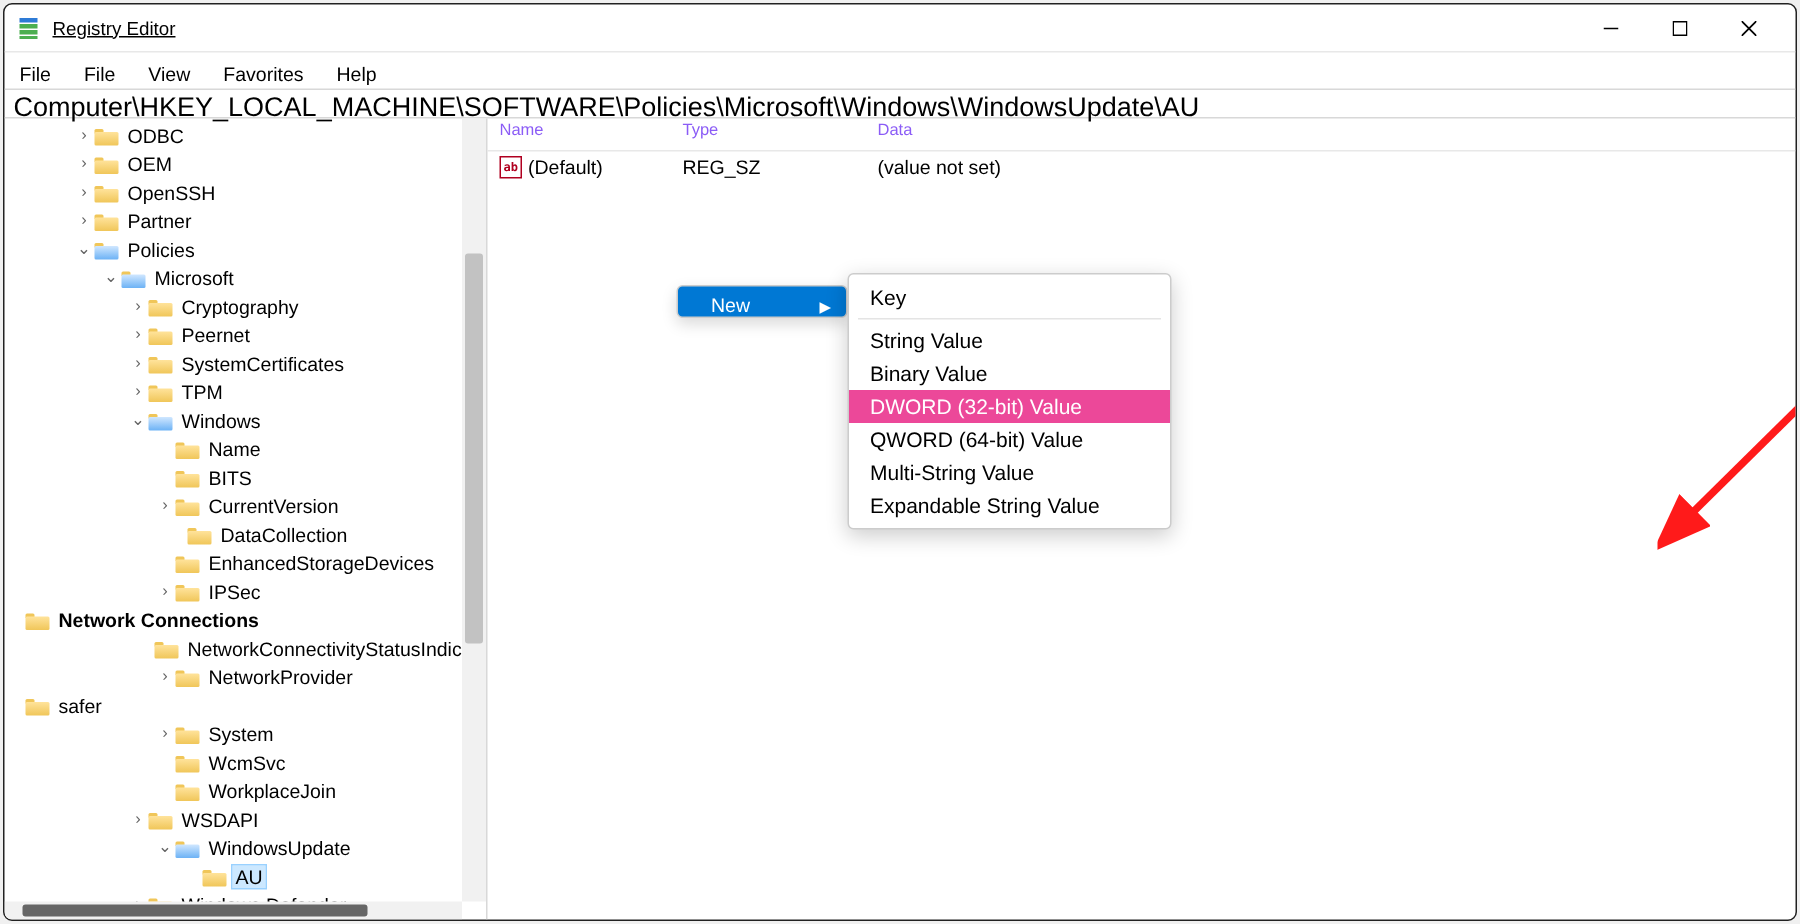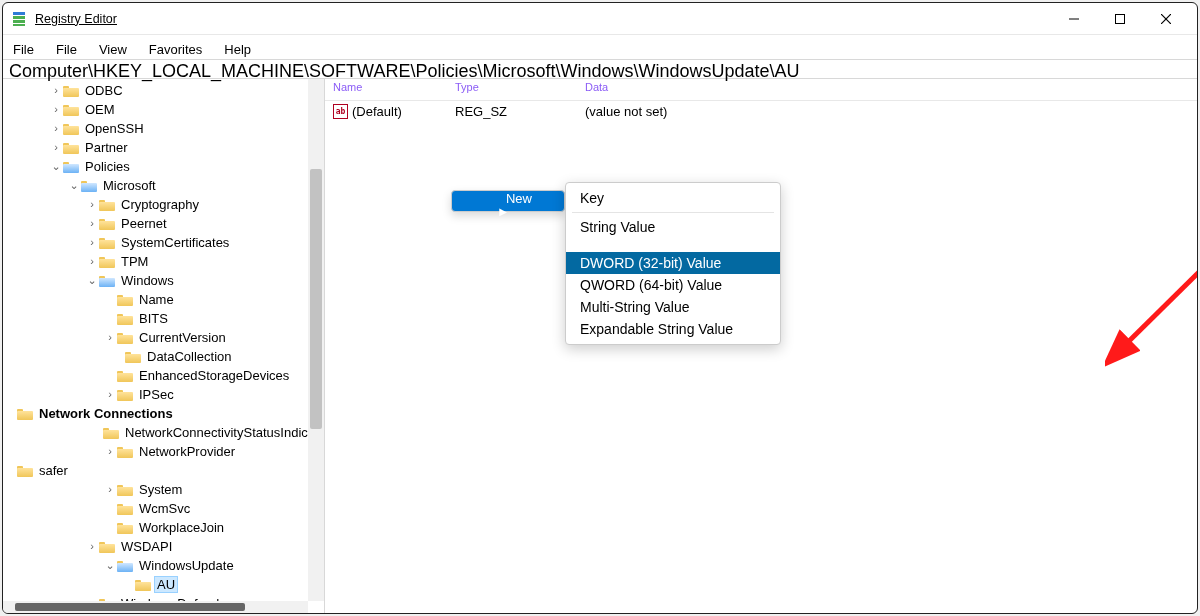--- a/index.html
+++ b/index.html
@@ -33,26 +33,26 @@
   .col { padding:2px 8px; color:#8b5cf6; font-size:11px; }
   .col.name { width:122px; }
   .col.type { width:130px; }
   .col.data { flex:1; }
   .list-row { display:flex; height:20px; align-items:center; }
   .cell { padding:0 8px; font-size:13px; }
   .cell.name { width:122px; display:flex; align-items:flex-end; }
   .cell.type { width:130px; }
   .cell.data { flex:1; }
   .reg-icon { width:15px; height:15px; margin-right:4px; display:inline-flex; align-items:center; justify-content:center; border:1px solid #b00020; background:#fff; font-size:8px; color:#b00020; font-weight:bold; font-family:monospace; }
-  .context-parent { position:absolute; left:126px; top:111px; width:114px; height:22px; background:#0078d4; border:1px solid #ccc; box-shadow:0 4px 10px rgba(0,0,0,0.15); display:flex; align-items:center; border-radius:4px;flex-direction:column; }
+  .context-parent { position:absolute; left:126px; top:111px; width:114px; height:22px; background:#0078d4; border:1px solid #ccc; box-shadow:0 4px 10px rgba(0,0,0,0.15); display:flex; align-items:flex-end; border-radius:4px; }
   .context-parent .lbl { color:#fff; font-size:13px; padding-left:22px; flex:1; }
   .context-parent .arrow { color:#fff; font-size:10px; padding-right:10px; }
   .submenu { position:absolute; left:240px; top:103px; width:216px; background:#fff; border:1px solid #ccc; box-shadow:0 4px 14px rgba(0,0,0,0.2); border-radius:4px; padding:4px 0; }
   .submenu .item { height:22px; display:flex; align-items:center; padding:0 14px; font-size:14px; color:#000; }
-  .submenu .item.highlight { background:#0369a1; color:#fff;margin-top:14px; }
+  .submenu .item.highlight { background:#ec4899; color:#fff; }
   .submenu .sep { height:1px; background:#e4e4e4; margin:3px 6px; }
   .red-arrow { position:absolute; left:780px; top:108px; pointer-events:none; }
 </style>
 </head>
 <body>
 
 <div class="window">
 
   <div class="titlebar">
     <span class="icon">
@@ -264,20 +264,21 @@
 
       <div class="context-parent">
         <span class="lbl">New</span>
         <span class="arrow">▶</span>
       </div>
 
       <div class="submenu" id="submenu">
           <div class="item">Key</div>
           <div class="sep"></div>
           <div class="item">String Value</div>
+          <div class="item">Binary Value</div>
           <div class="item highlight">DWORD (32-bit) Value</div>
           <div class="item">QWORD (64-bit) Value</div>
           <div class="item">Multi-String Value</div>
           <div class="item">Expandable String Value</div>
         </div>
 
       <svg class="red-arrow" width="200" height="180">
         <defs>
           <marker id="ah" markerWidth="10" markerHeight="10" refX="2" refY="3" orient="auto">
             <path d="M0,0 L0,6 L8,3 z" fill="#ff1a1a"></path>

